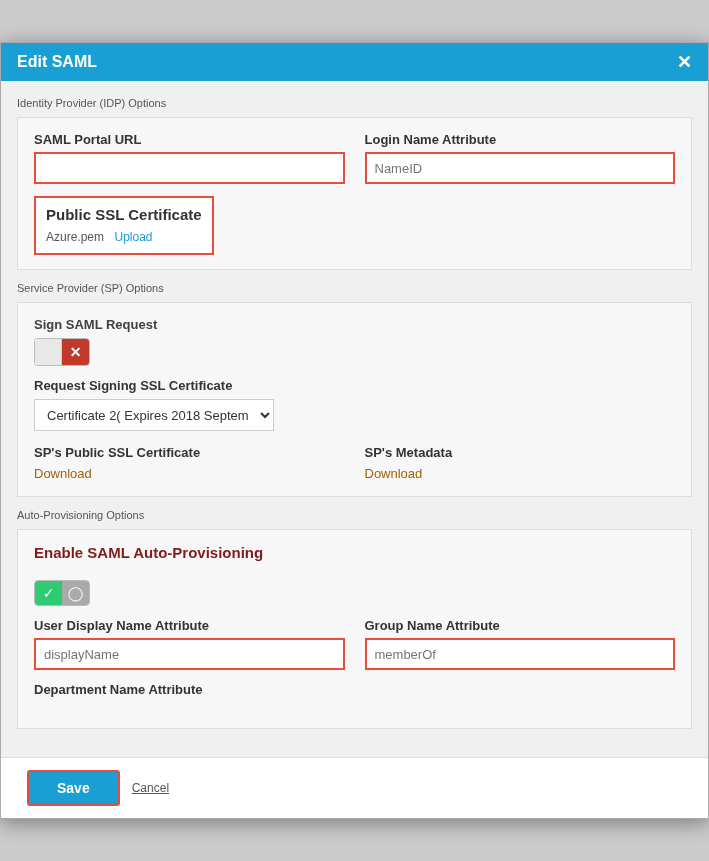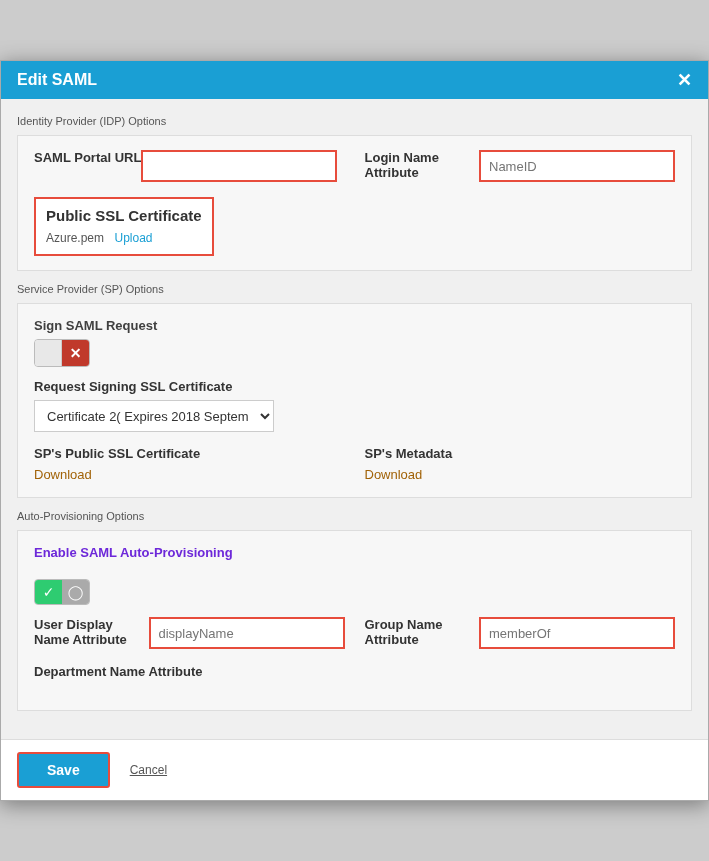--- a/index.html
+++ b/index.html
@@ -55,21 +55,21 @@
       margin-bottom: 12px;
     }
     .form-row {
       display: flex;
       gap: 20px;
       margin-bottom: 12px;
     }
     .form-group {
       flex: 1;
       display: flex;
-      flex-direction: row;
+      flex-direction: column;
     }
     .form-group label {
       font-size: 13px;
       font-weight: bold;
       color: #333;
       margin-bottom: 5px;
     }
     .form-group input[type="text"] {
       border: 2px solid #e74c3c;
       padding: 6px 8px;
@@ -160,25 +160,25 @@
       flex: 1;
     }
     .sp-col label {
       font-size: 13px;
       font-weight: bold;
       color: #333;
       display: block;
       margin-bottom: 4px;
     }
     .modal-footer {
-      padding: 12px 16px;
-      background: #fff;
-      display: flex;
-      align-items: center;
-      gap: 20px;
+      padding: 12px 26px;
+      background: #fff;
+      display: flex;
+      align-items: center;
+      gap: 12px;
       border-top: 1px solid #ddd;
     }
     .btn-save {
       background: #1a9fd4;
       color: #fff;
       border: 2px solid #e74c3c;
       padding: 8px 28px;
       font-size: 14px;
       font-weight: bold;
       cursor: pointer;
@@ -284,21 +284,21 @@
           <a class="download-link">Download</a>
         </div>
       </div>
     </div>
 
     <div class="section-label">Auto-Provisioning Options</div>
 
     <div class="section-box">
 
       <div style="margin-bottom:12px;">
-        <div style="font-size:13px;font-weight:bold;color:#6d28d9;margin-bottom:19px;">Enable SAML Auto-Provisioning</div>
+        <div style="font-size:15px;font-weight:bold;color:#7f1d1d;margin-bottom:19px;">Enable SAML Auto-Provisioning</div>
         <div class="toggle2">
           <div class="toggle2-left" style="background:#2ecc71;color:#fff;">✓</div>
           <div class="toggle2-right" style="background:#aaa;color:#fff;">◯</div>
         </div>
       </div>
 
       <div class="form-row">
         <div class="form-group">
           <label>User Display Name Attribute</label>
           <input type="text" placeholder="displayName" style="">

